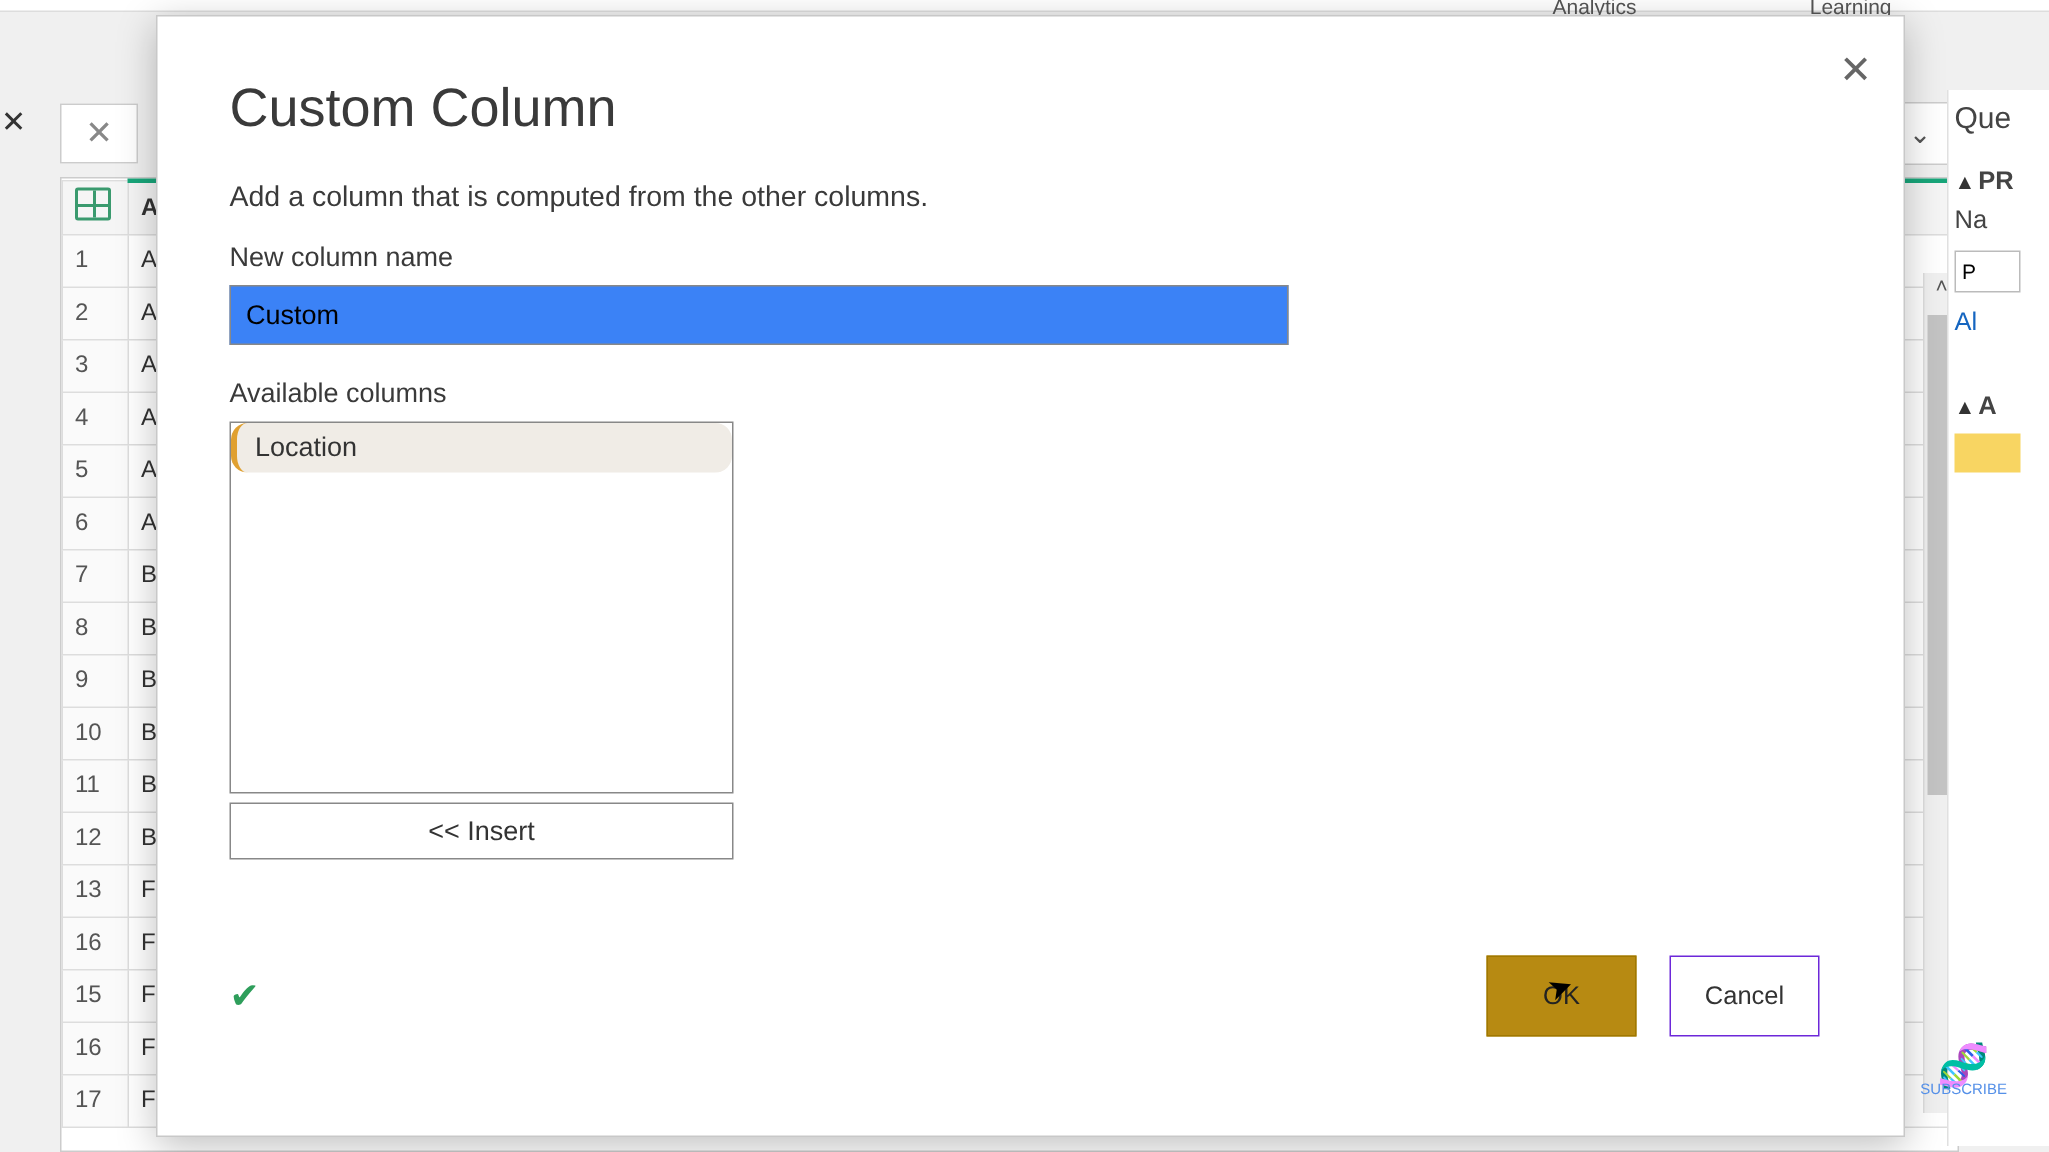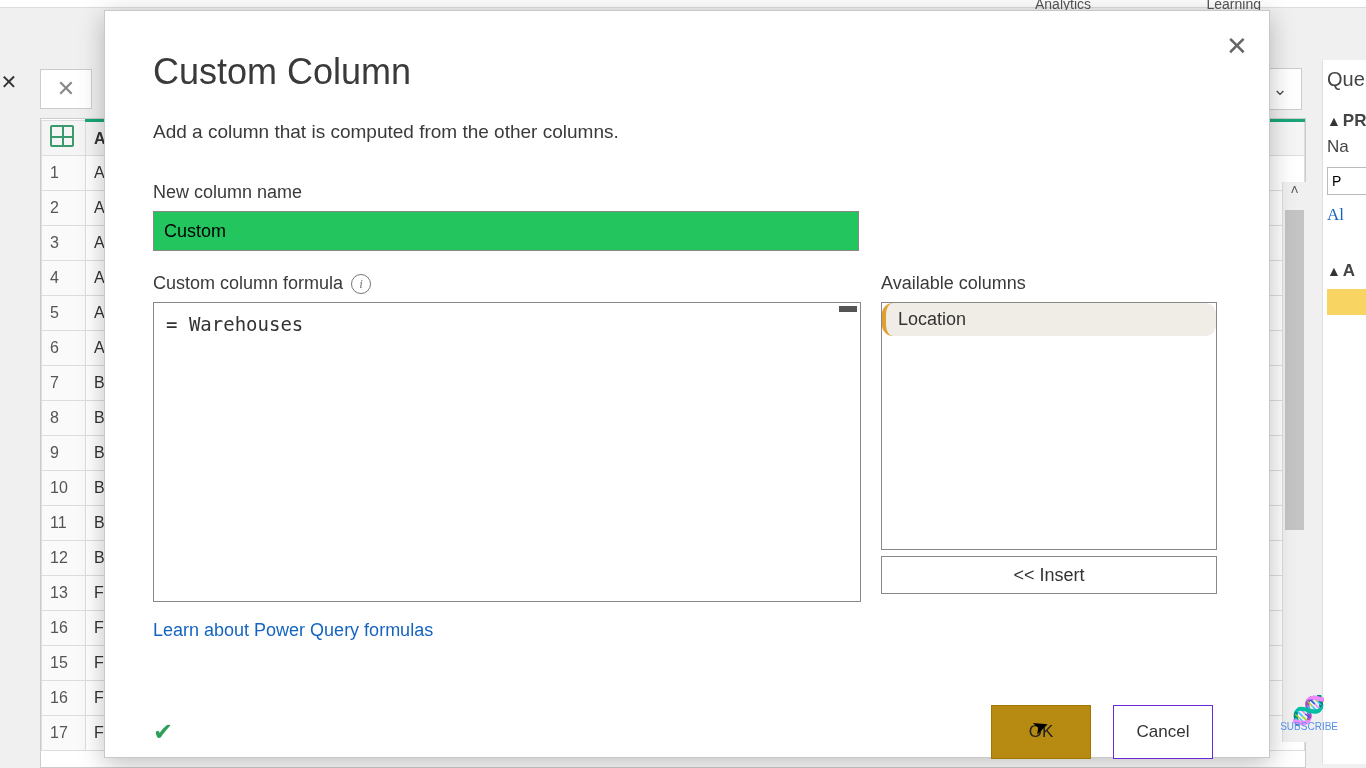--- a/index.html
+++ b/index.html
@@ -129,34 +129,34 @@
   text-align:center; font-size:14px; color:#555;
 }
 .right-scroll-thumb {
   position:absolute; top:28px; left:2px; right:2px; height:320px;
   background:#c4c4c4;
 }
 
 .right-panel {
   position: absolute;
   right: 0; top: 60px; bottom:4px;
-  width: 44px;
+  width: 68px;
   background: #fff;
   border-left: 1px solid #e0e0e0;
   padding: 8px 4px;
   overflow:hidden;
 }
 .right-panel .hdr {
   font-size: 20px; color: #444; margin-bottom:20px;
   white-space:nowrap;
 }
 .right-panel .caret { font-size:14px; color:#333; margin-right:2px; display:inline-block; }
 .right-panel .lbl { font-size: 17px; color:#444; margin:6px 0; white-space:nowrap; }
 .right-panel .bold { font-weight:600; }
-.right-panel .link { color:#1565c0;font-family:Liberation Serif, serif; }
+.right-panel .link { color:#1565c0; }
 .right-panel input.mini {
   width: 44px; height:28px; border:1px solid #bbb; font-size:14px; padding:0 4px; margin:4px 0;
 }
 .right-panel .yellow-bar {
   background:#f8d562; height:26px; width:44px; margin-top:8px;
 }
 
 
 .dialog-backdrop {
   position: absolute;
@@ -181,21 +181,21 @@
 }
 .dlg-title {
   font-size: 36px;
   font-weight: 400;
   color: #3a3a3a;
   margin-bottom: 28px;
 }
 .dlg-subtitle {
   font-size: 19px;
   color: #3a3a3a;
-  margin-bottom: 39px;
+  margin-bottom: 18px;
 }
 .field-label {
   font-size: 18px;
   color: #3a3a3a;
   margin-bottom: 8px;
   display:flex; align-items:center; gap:8px;text-align:center;
 }
 .info-icon {
   display:inline-flex;
   width:20px; height:20px;
@@ -204,21 +204,21 @@
   font-size:13px; color:#777;
   font-style: italic;
   font-family: Georgia, serif;
 }
 .name-input {
   width: 706px;
   height: 40px;
   border: 1px solid #888;
   font-size: 18px;
   padding: 0 10px;
-  background:#22c55e;
+  background:#3b82f6;
   margin-bottom: 22px;
 }
 .formula-row {
   display:flex; gap: 20px;
 }
 .formula-col { flex: 0 0 708px; }
 .avail-col { flex: 0 0 336px; }
 .formula-box {
   width: 708px; height: 300px;
   border: 1px solid #888;
@@ -437,31 +437,20 @@
 <div class="dialog-backdrop">
   <div class="dialog-close">✕</div>
   <div class="dialog-inner">
     <h1 class="dlg-title">Custom Column</h1>
     <p class="dlg-subtitle">Add a column that is computed from the other columns.</p>
 
     <div class="field-label">New column name</div>
     <input class="name-input" type="text" value="Custom" style="">
 
     <div class="formula-row">
-      <div class="formula-col">
-        <div class="field-label">
-          <span>Custom column formula</span>
-          <span class="info-icon">i</span>
-        </div>
-        <div class="formula-box-wrap">
-          <textarea class="formula-box" style="">= Warehouses</textarea>
-          <div class="formula-box-marker"></div>
-        </div>
-        <a class="learn-link">Learn about Power Query formulas</a>
-      </div>
       <div class="avail-col">
         <div class="field-label">Available columns</div>
         <div class="avail-list">
           <div class="avail-item selected">Location</div>
         </div>
         <button class="insert-btn">&lt;&lt; Insert</button>
       </div>
     </div>
 
     <div class="status-row">

